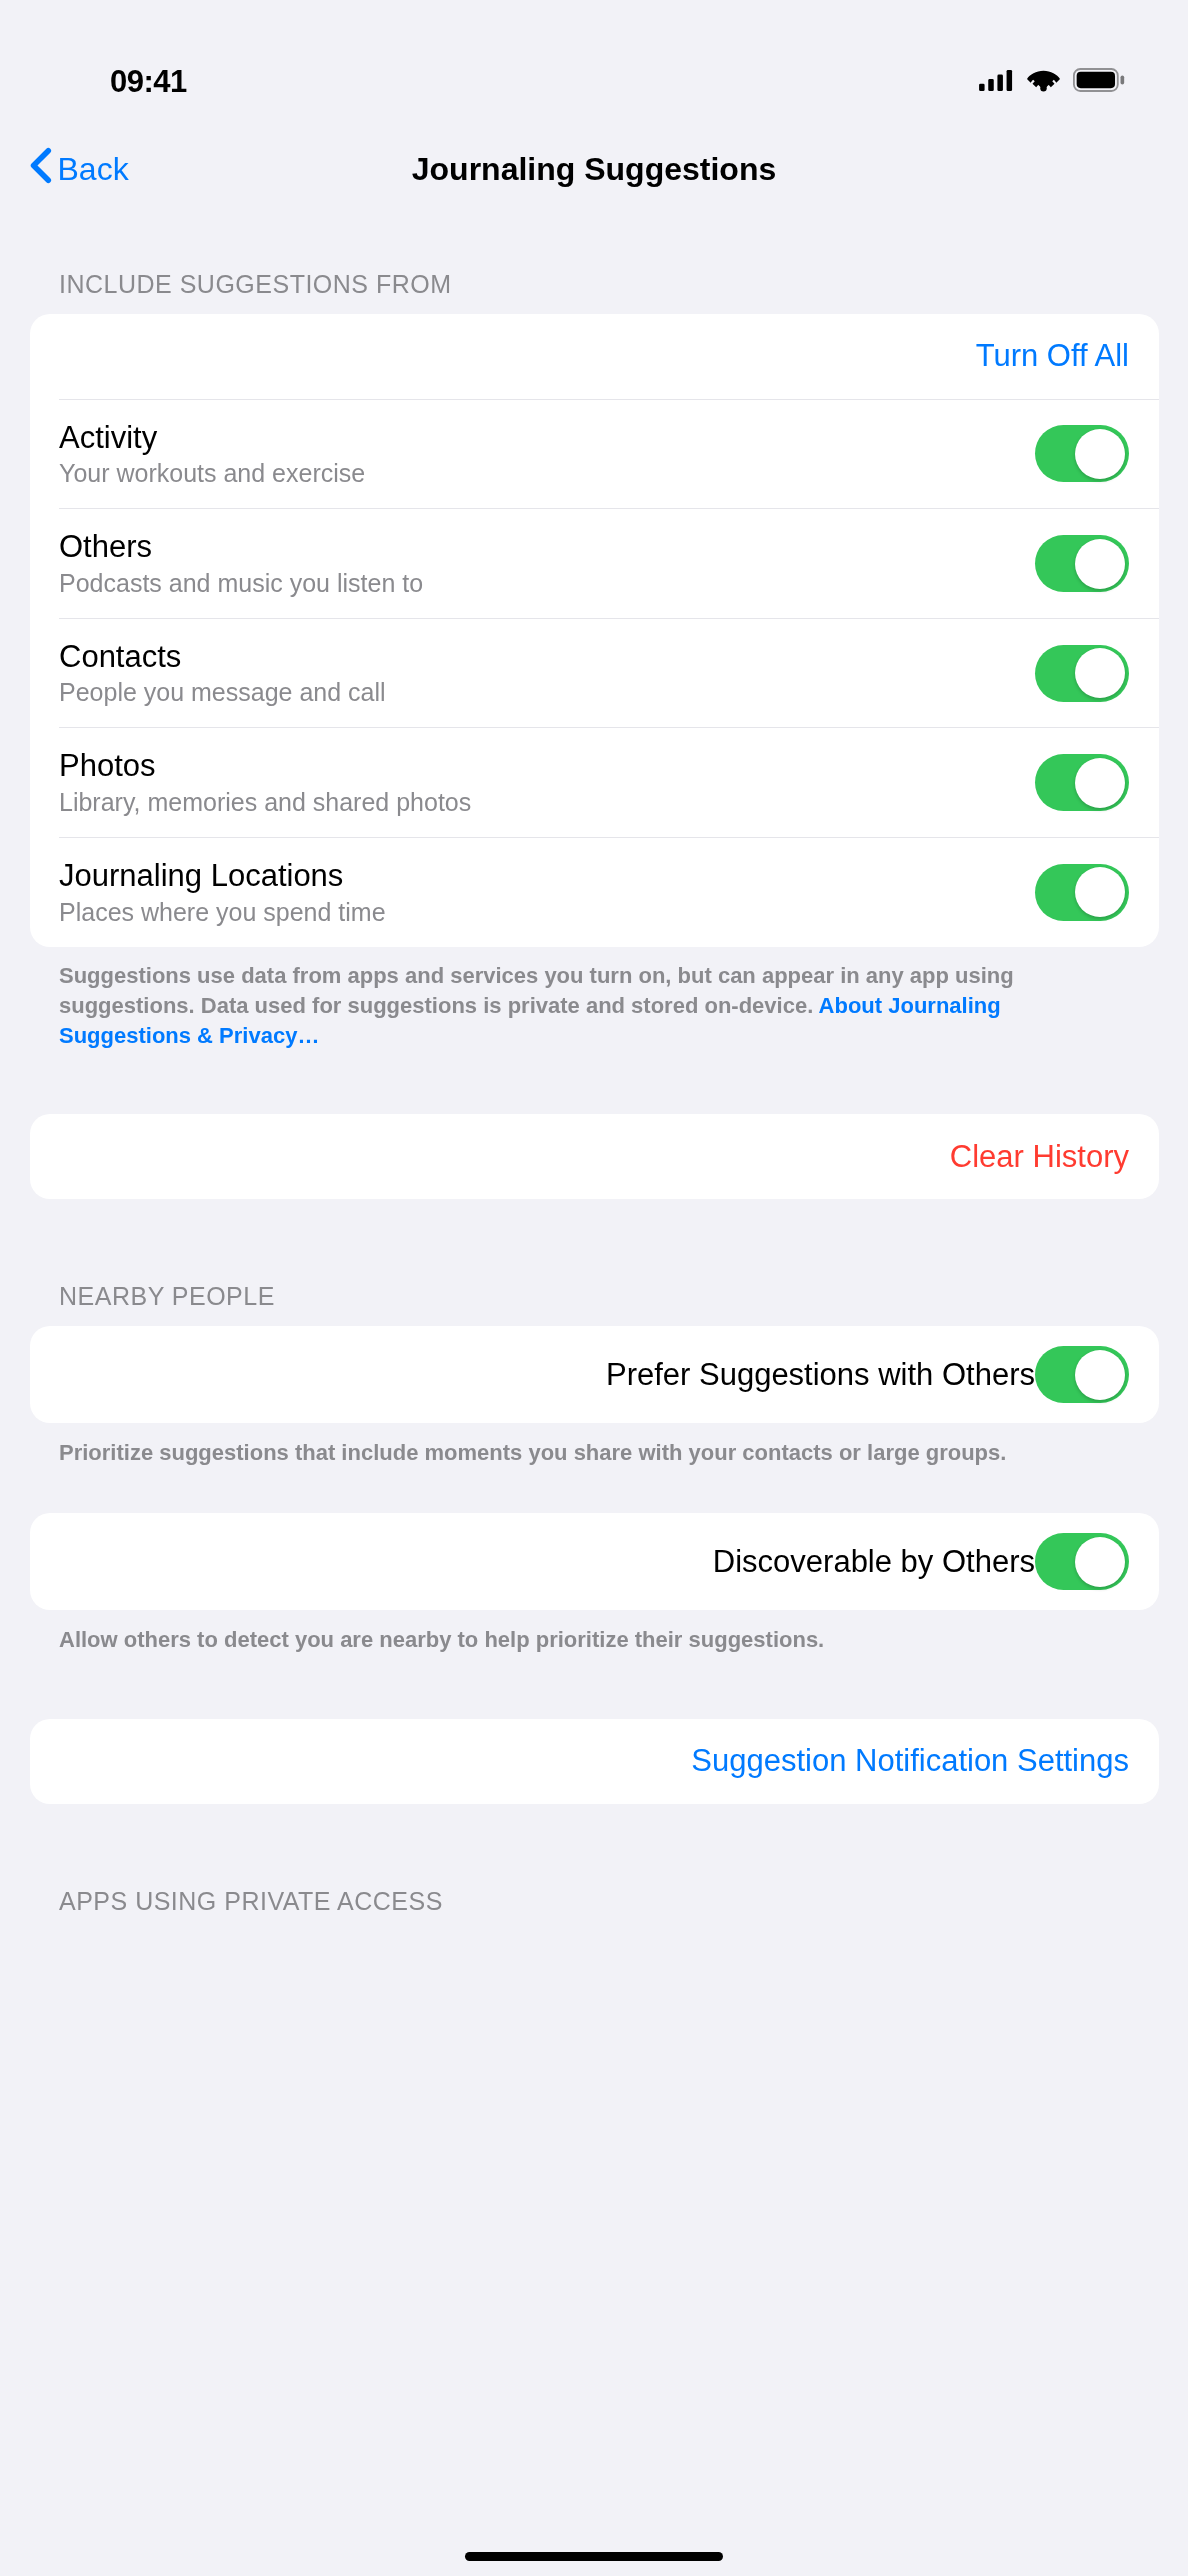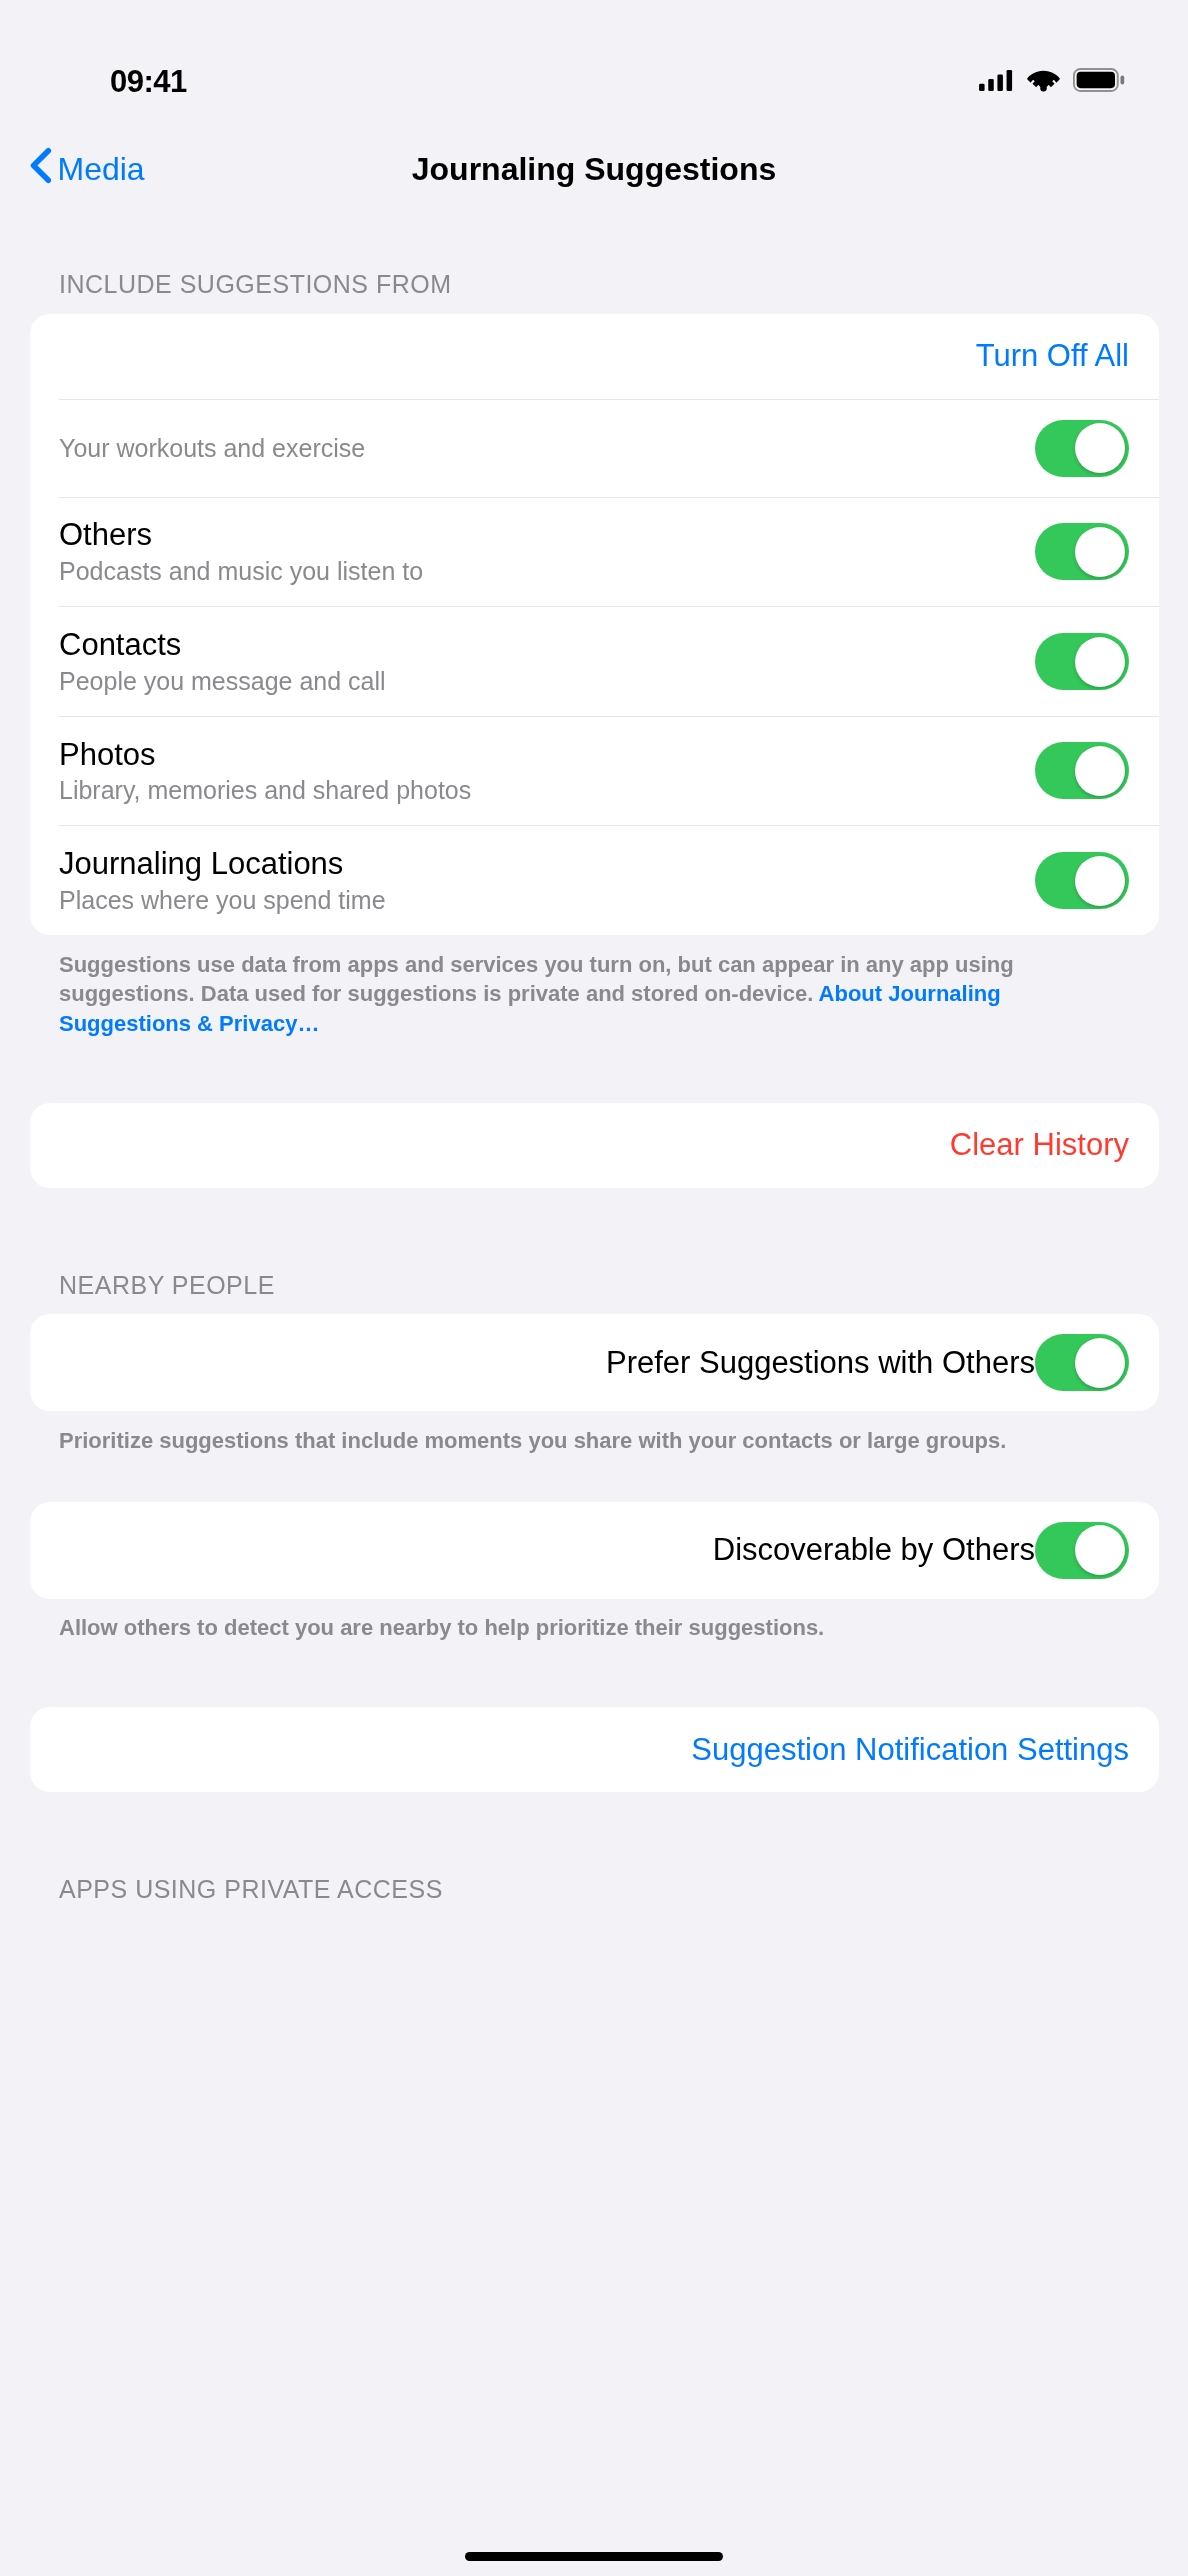--- a/index.html
+++ b/index.html
@@ -201,35 +201,36 @@
   </div>
 </div>
 
 <div class="nav-header">
   <div class="back-button">
     <span>
       <svg width="24" height="37" viewBox="0 0 26 40">
           <path d="M22 4 L6 20 L22 36" stroke="#007aff" stroke-width="6" fill="none" stroke-linecap="round" stroke-linejoin="round"></path>
         </svg>
     </span>
-    <span>Media</span>
+    <span>Back</span>
   </div>
   <div class="nav-title">Journaling Suggestions</div>
 </div>
 
 <div class="section-header first">INCLUDE SUGGESTIONS FROM</div>
 
 <div class="card-group">
   <div class="row">
     <div class="row-title link-blue">Turn Off All</div>
   </div>
   <div class="row-separator"></div>
 
   <div class="row">
     <div class="row-text">
+      <div class="row-title">Activity</div>
       <div class="row-subtitle">Your workouts and exercise</div>
     </div>
     <div class="toggle on">
         <div class="toggle-knob"></div>
       </div>
   </div>
   <div class="row-separator"></div>
 
   <div class="row">
     <div class="row-text">

